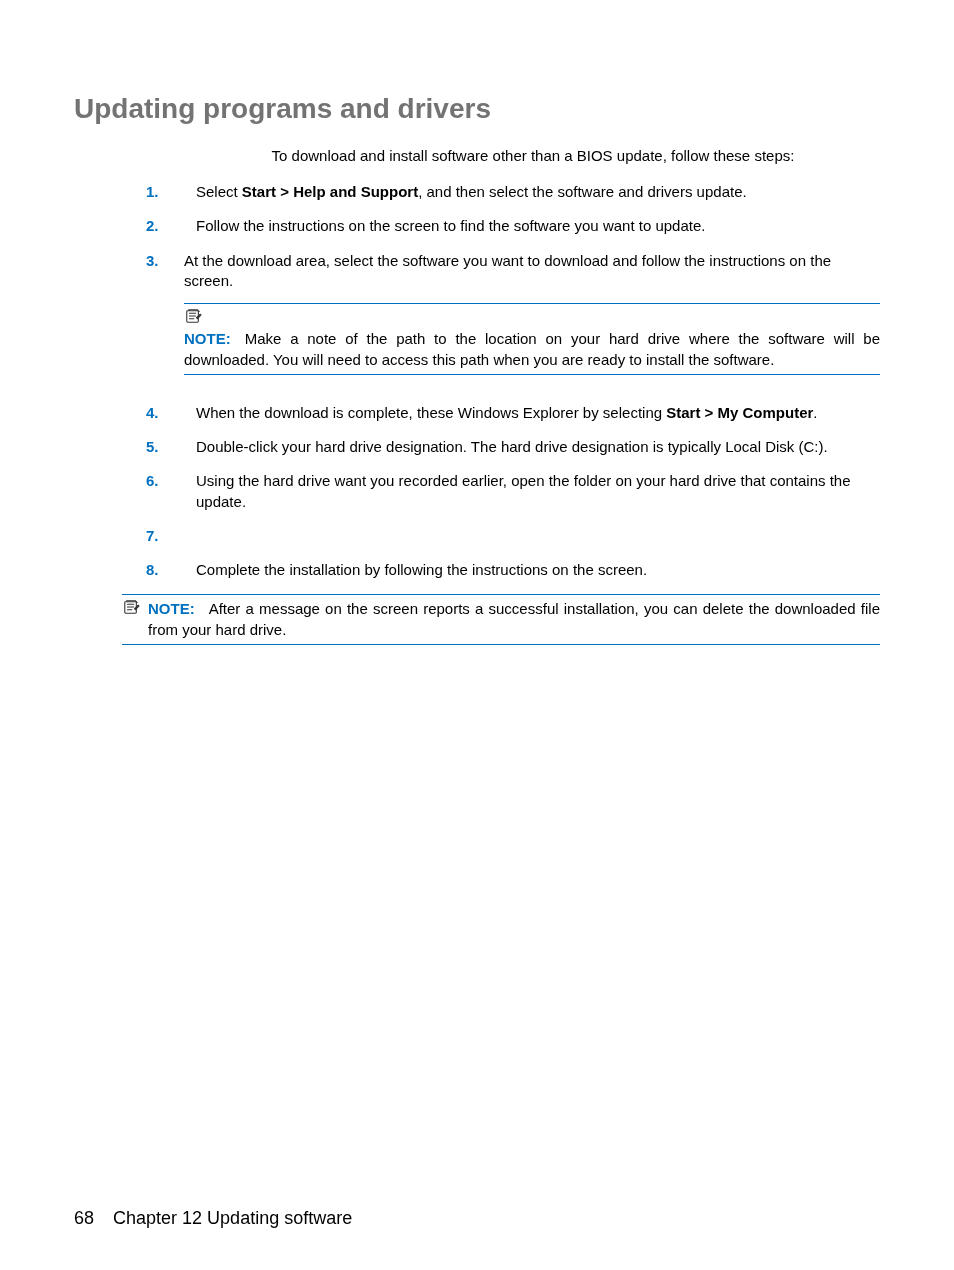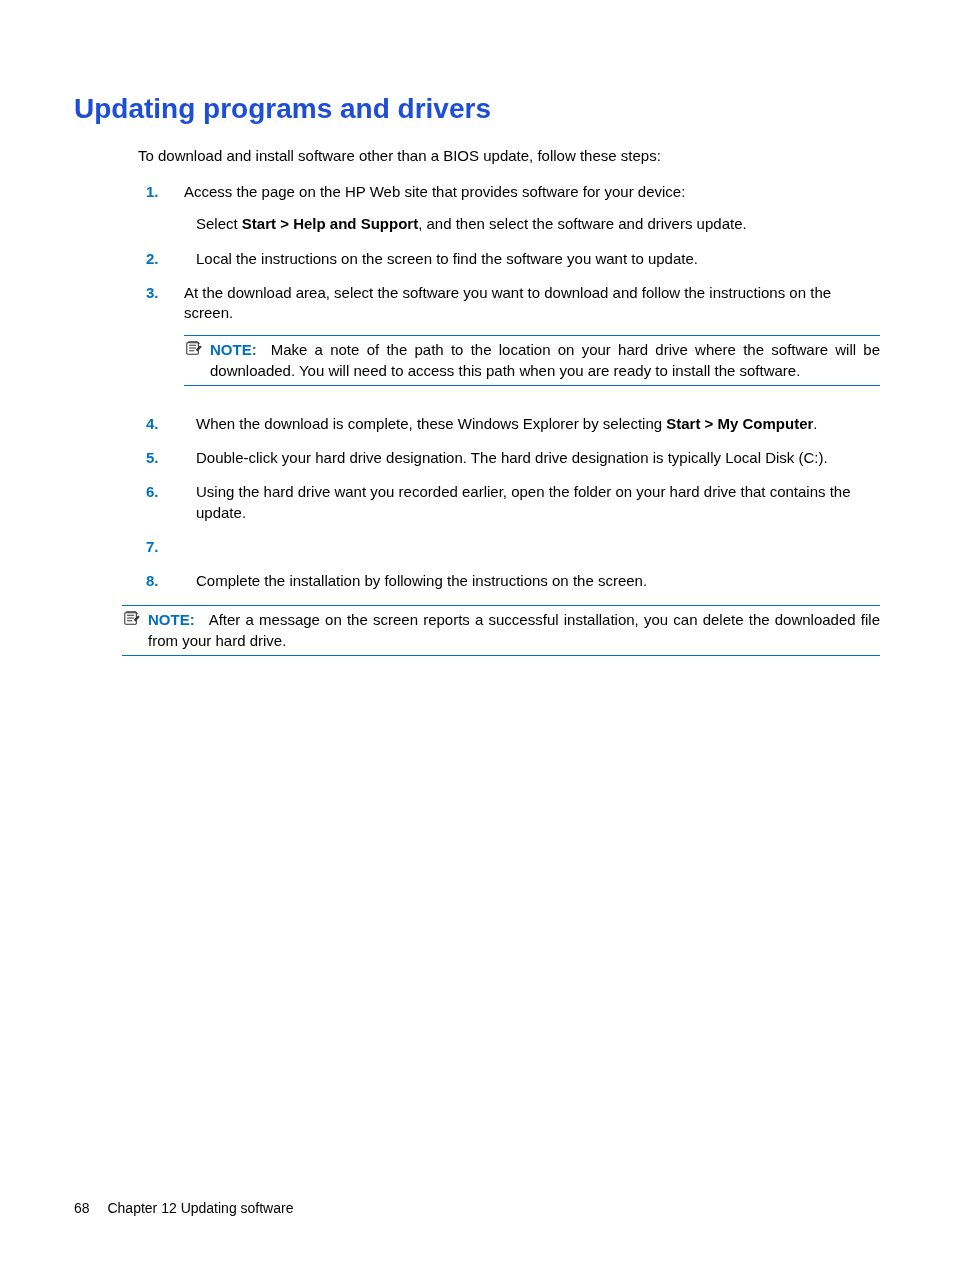--- a/index.html
+++ b/index.html
@@ -8,28 +8,29 @@
     height: 1270px;
     background: #fff;
     font-family: Arial, Helvetica, sans-serif;
     color: #000;
     position: relative;
     padding: 90px 74px 0 74px;
     font-size: 15px;
     line-height: 1.35;
   }
   h1.heading {
-    color: #1d4ed8;
+    color: #737373;
     font-size: 28px;
     font-weight: bold;
     margin-bottom: 18px;
   }
   .intro {
-    margin-left: 64px;
+    margin-left: 112px;
     margin-bottom: 16px;
+    text-align: center;
   }
   ol.steps {
     list-style: none;
     margin-left: 72px;
   }
   ol.steps > li {
     display: flex;
     margin-bottom: 14px;
   }
   ol.steps > li .num {
@@ -42,66 +43,65 @@
   }
   .content p { margin-bottom: 12px; }
   .content p:last-child { margin-bottom: 0; margin-left: 12px; }
   .note-box {
     border-top: 1px solid #0070c0;
     border-bottom: 1px solid #0070c0;
     padding: 4px 0 4px 0;
     display: flex;
     margin-bottom: 14px;
   }
-  .note-box.inner { margin-left: 0; }
+  .note-box.inner { margin-left: 0; flex-direction: column; }
   .note-box.outer { margin-left: 48px; }
   .note-icon {
     min-width: 26px;
     color: #333;
   }
   .note-icon svg { width: 18px; height: 16px; }
   .note-label {
     color: #0070c0;
     font-weight: bold;
     margin-right: 14px;
   }
   .note-text { flex: 1; text-align: justify;}
   .footer {
     position: absolute;
-    bottom: 52px;
+    bottom: 40px;
     left: 74px;
-    font-size: 14px;
+    font-size: 18px;
   }
   .footer .pn { margin-right: 14px; }
   b { font-weight: bold; }
   i { font-style: italic; }
 </style>
 </head>
 <body>
 
 <h1 class="heading">Updating programs and drivers</h1>
 
 <p class="intro">To download and install software other than a BIOS update, follow these steps:</p>
 
 <ol class="steps">
 
   <li>
     <span class="num">1.</span>
     <div class="content">
-      <p>Access the page on the HP Web site that provides software for your device:</p>
       <p>
         <span>Select </span><b>Start &gt; Help and Support</b><span>, and then select the software and drivers update.</span>
       </p>
     </div>
   </li>
 
   <li>
     <span class="num">2.</span>
     <div class="content">
-      <p>Local the instructions on the screen to find the software you want to update.</p>
+      <p>Follow the instructions on the screen to find the software you want to update.</p>
     </div>
   </li>
 
   <li>
     <span class="num">3.</span>
     <div class="content">
       <p>At the download area, select the software you want to download and follow the instructions on the screen.</p>
       <div class="note-box inner">
         <span class="note-icon">
           <svg viewBox="0 0 20 18" fill="none" stroke="#333" stroke-width="1.2">

